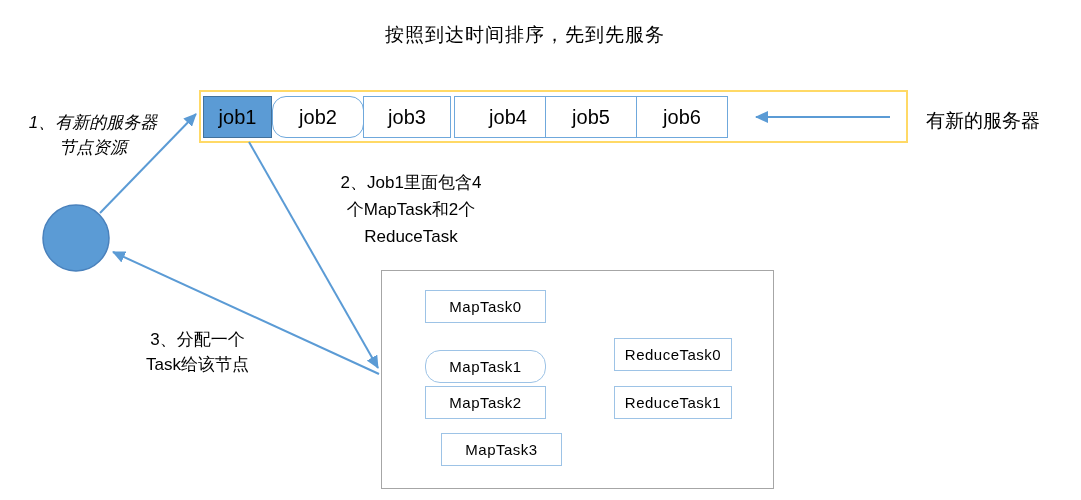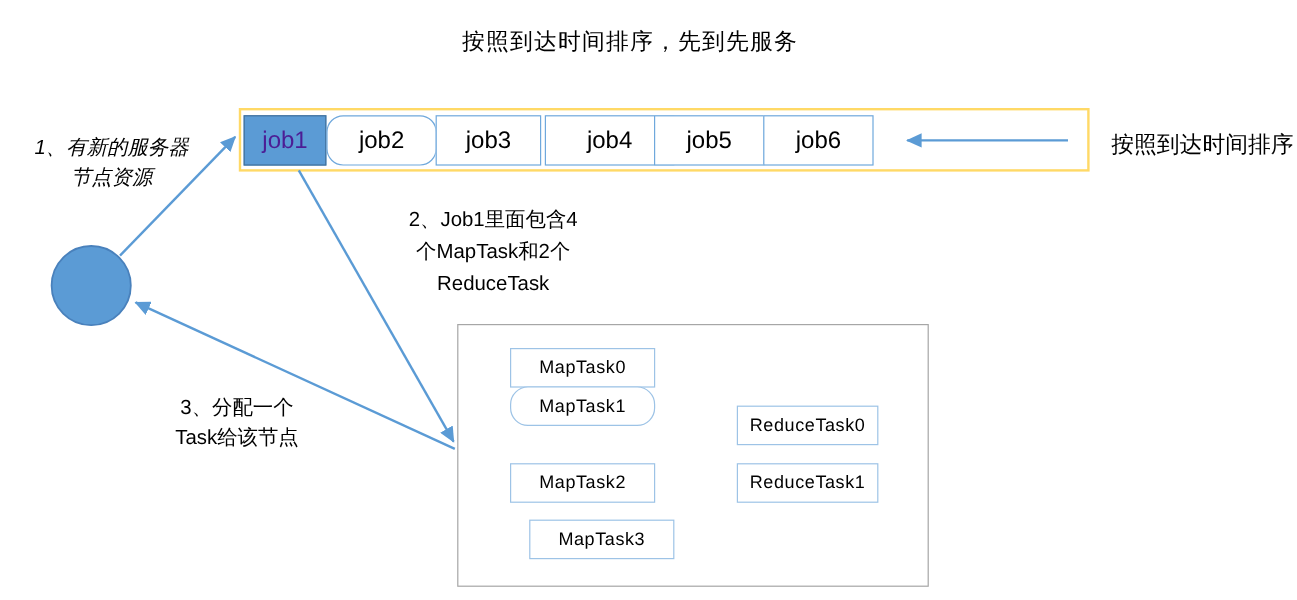--- a/index.html
+++ b/index.html
@@ -31,40 +31,40 @@
   .job{
     position:absolute;top:96px;height:42px;
     display:flex;align-items:center;justify-content:center;
     font-size:20px;background:#fff;
     border:1px solid var(--job-border,#6FA8DC);
     box-sizing:border-box;
   }
   .job-active{
     background:var(--accent,#5B9BD5);
     border:1px solid var(--job1-border,#41719C);
-    color:#4c1d95;
+    color:#000000;
   }
   .queue-label{
     position:absolute;left:926px;top:108px;font-size:19px;color:#000;
   }
   .tasks-container{
     position:absolute;left:381px;top:270px;width:391px;height:217px;
     border:1px solid var(--container-border,#A6A6A6);
     background:#fff;
   }
   .task{
     position:absolute;height:33px;
     display:flex;align-items:center;justify-content:center;
     font-size:15px;letter-spacing:0.5px;
     border:1px solid var(--task-border,#9DC3E6);
     background:#fff;box-sizing:border-box;color:#000;
   }
   .task-map{left:43px;width:121px;}
   .task-reduce{left:232px;width:118px;}
-  .mt0{top:19px;} .mt1{top:51px;border-radius:15px;} .mt2{top:115px;} .mt3{top:162px;margin-left:16px;}
+  .mt0{top:19px;} .mt1{top:79px;border-radius:15px;} .mt2{top:115px;} .mt3{top:162px;margin-left:16px;}
   .rt0{top:67px;} .rt1{top:115px;}
   svg.overlay{
     position:absolute;left:0;top:0;width:1081px;height:500px;
     pointer-events:none;
   }
 </style>
 </head>
 <body>
 
 <div class="canvas">
@@ -73,21 +73,21 @@
 
   <div class="queue-box"></div>
 
   <div class="job job-active" style="left:203px;width:69px;">job1</div>
   <div class="job" style="left:272px;width:92px;border-radius:14px;">job2</div>
   <div class="job" style="left:363px;width:88px;">job3</div>
   <div class="job" style="left:454px;width:108px;">job4</div>
   <div class="job" style="left:545px;width:92px;">job5</div>
   <div class="job" style="left:636px;width:92px;">job6</div>
 
-  <div class="queue-label">按照到达时间排序</div>
+  <div class="queue-label">有新的服务器</div>
 
   <div class="step step1">1、有新的服务器
 节点资源</div>
   <div class="step step2">2、Job1里面包含4
 个MapTask和2个
 ReduceTask</div>
   <div class="step step3">3、分配一个
 Task给该节点</div>
 
   <div class="tasks-container">

